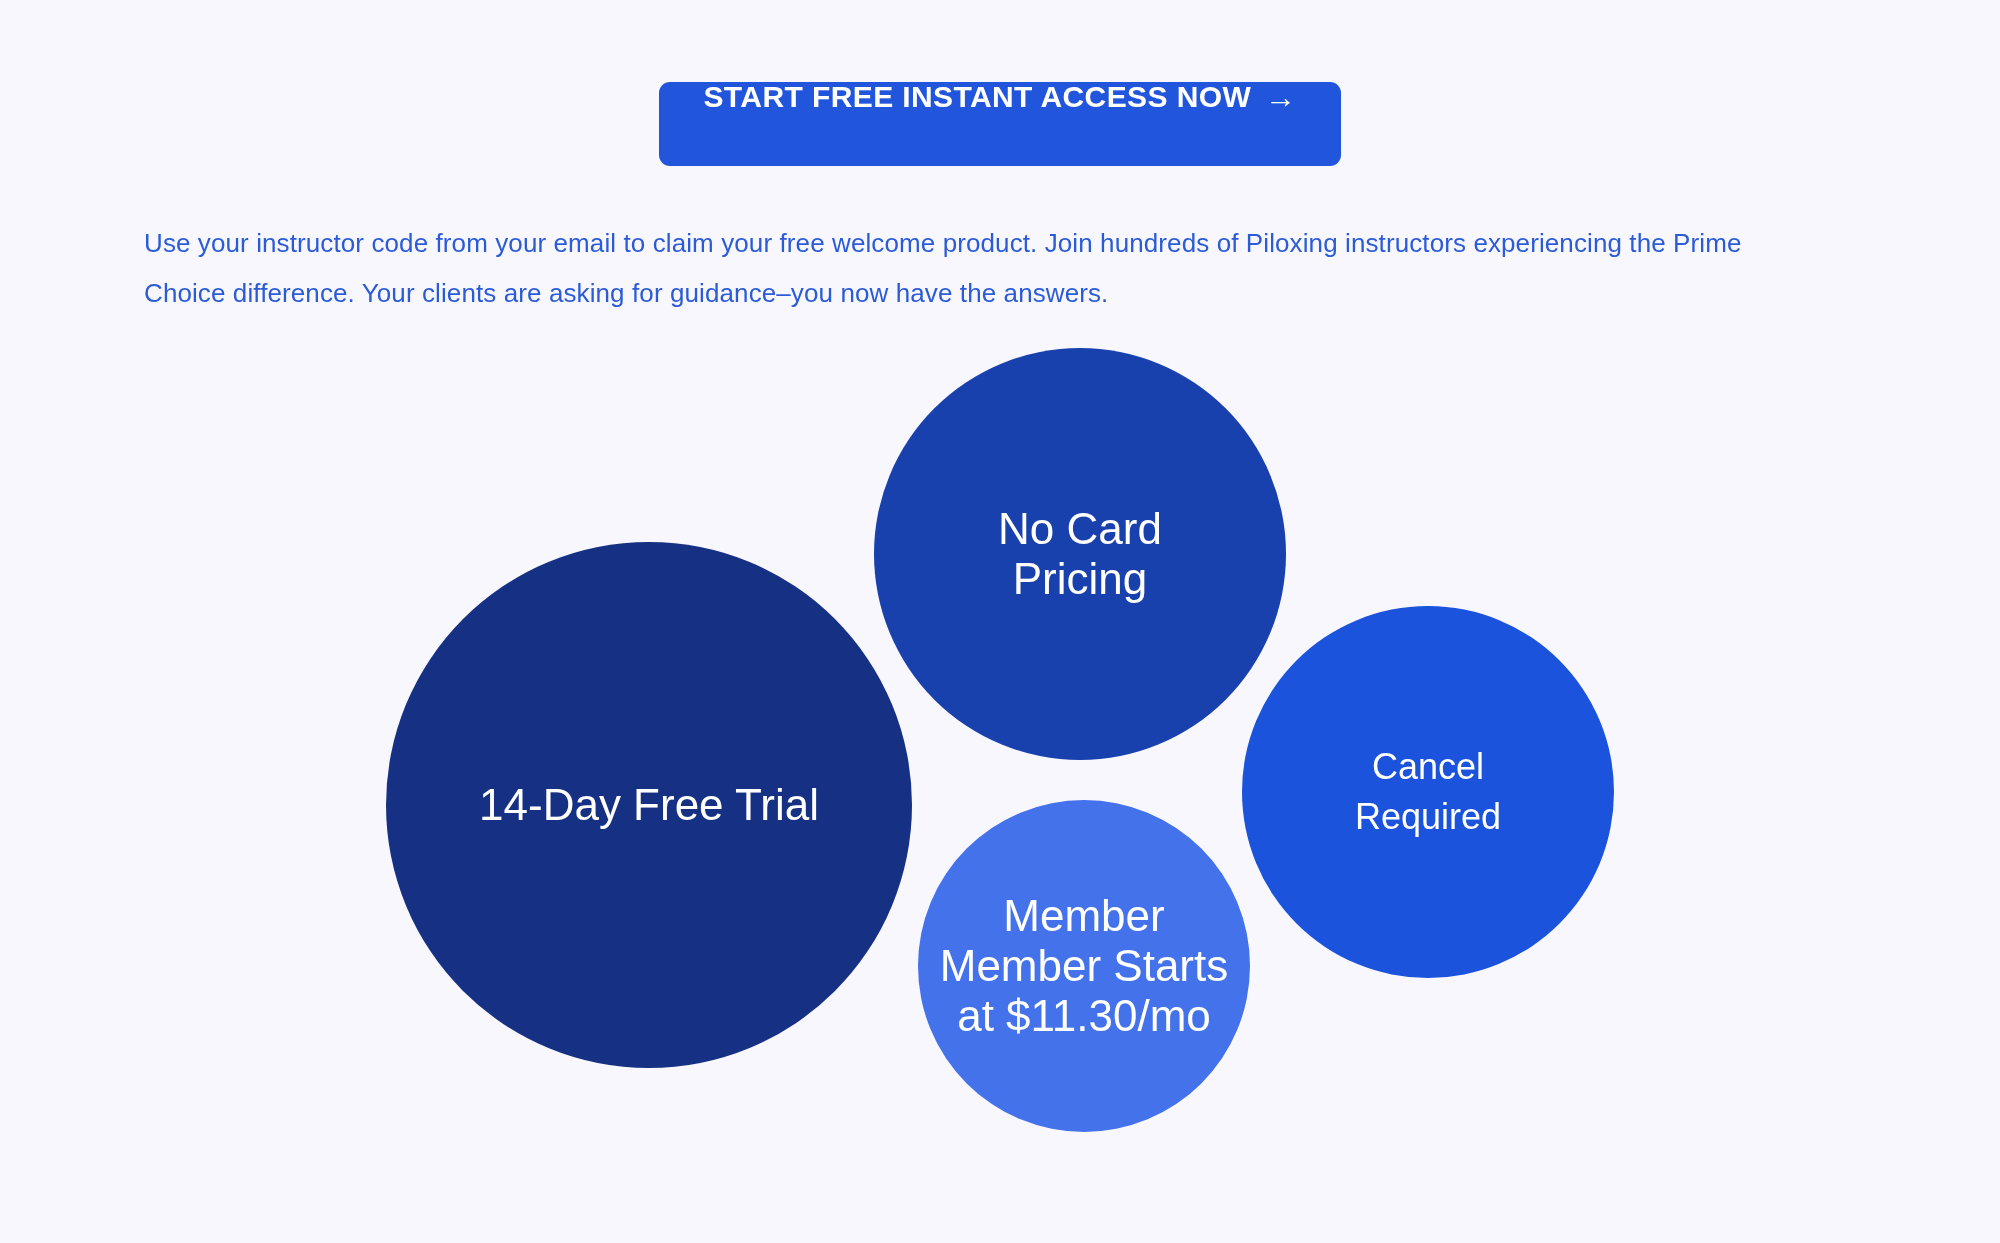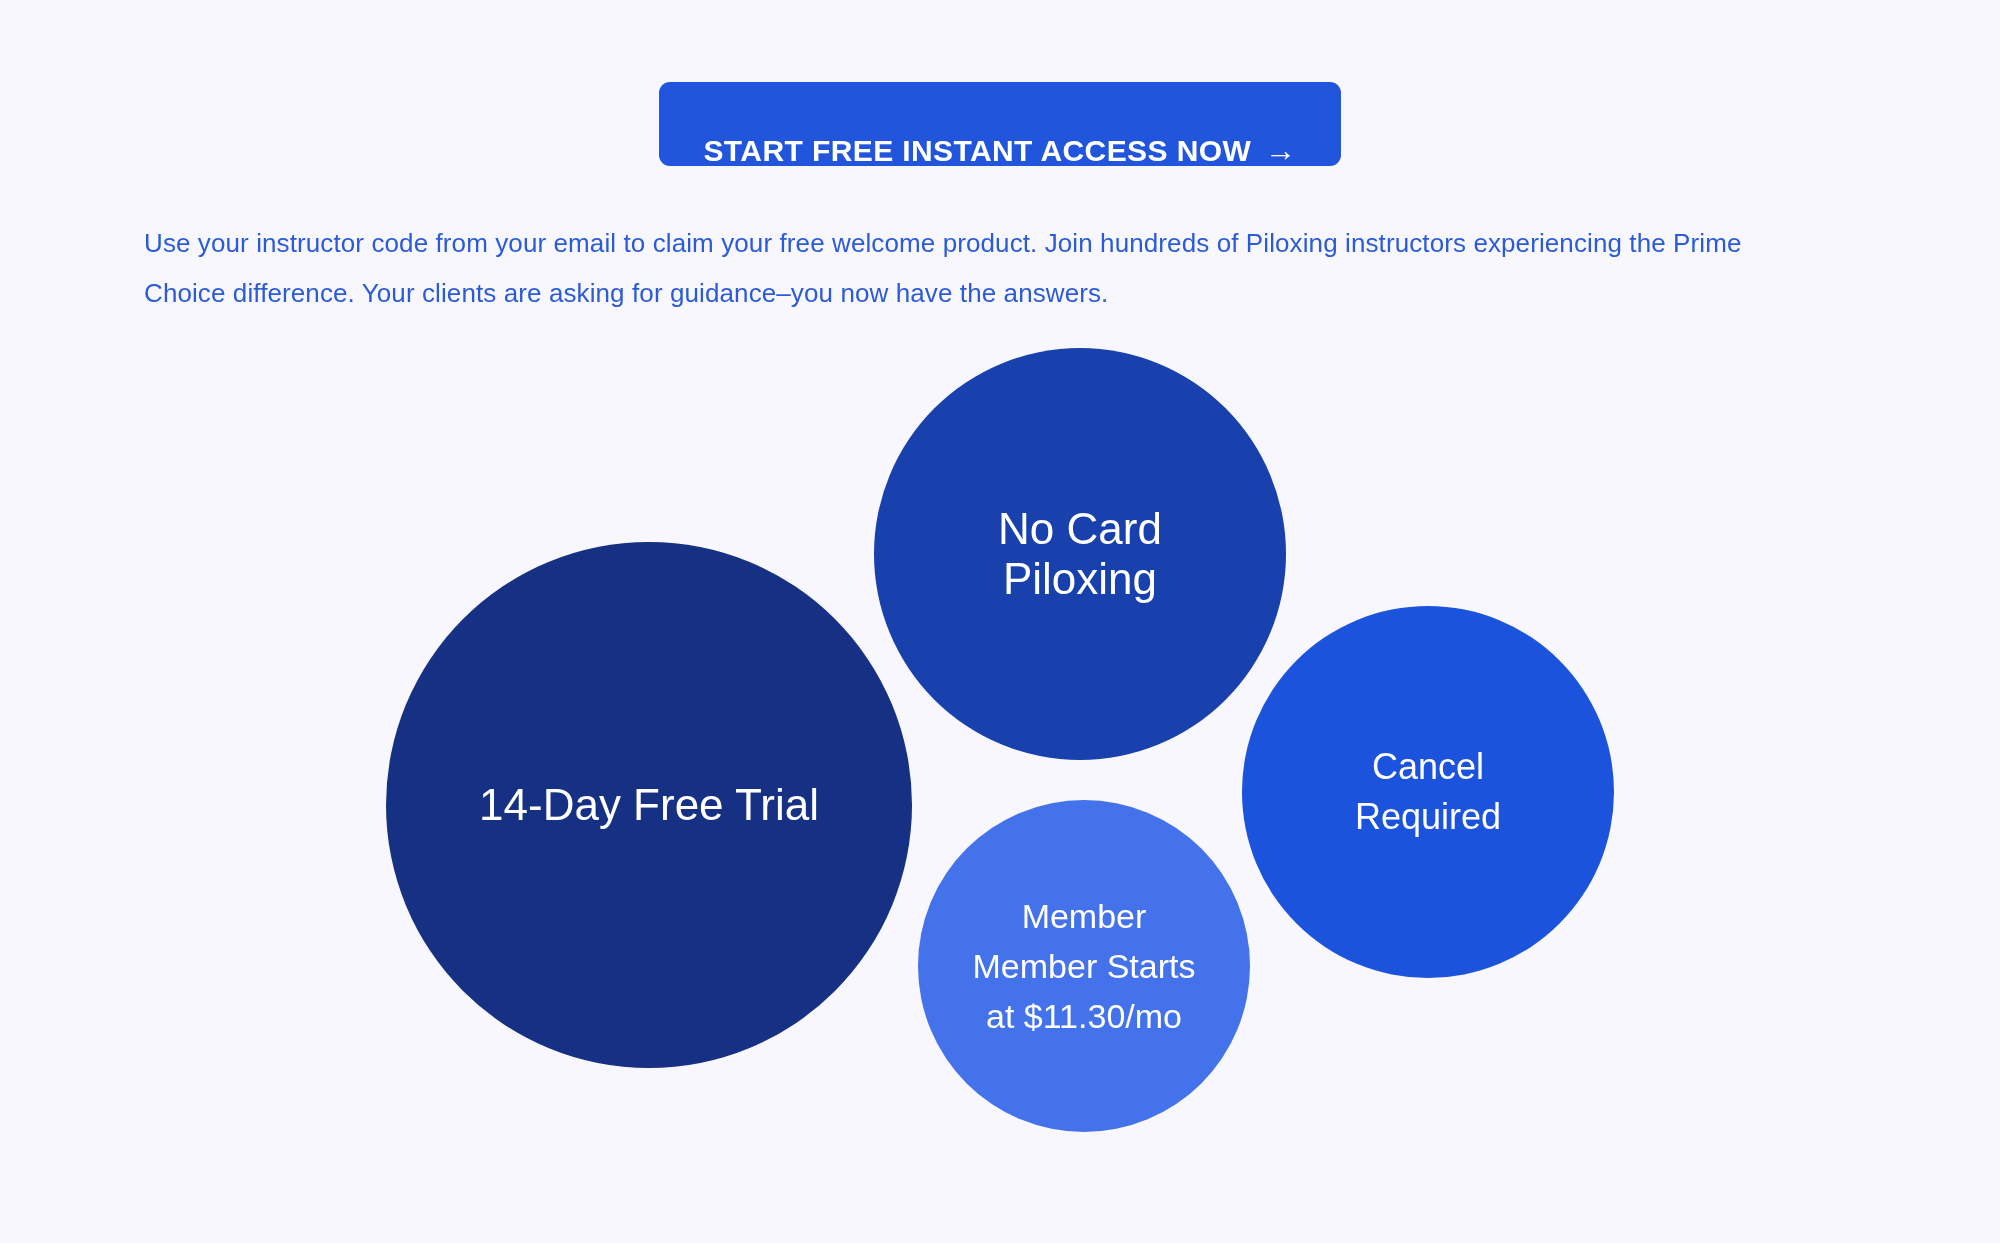--- a/index.html
+++ b/index.html
@@ -26,21 +26,21 @@
   .cta-wrap {
     position: absolute;
     left: 0;
     top: 82px;
     width: 2000px;
     display: flex;
     justify-content: center;
   }
   .cta-button {
     display: inline-flex;
-    align-items: flex-end;
+    align-items: flex-start;
     justify-content: center;
     box-sizing: border-box;
     height: 84px;
     padding: 0 44px;
     background: #2155dc;
     color: #ffffff;
     border: none;
     border-radius: 11px;
     font-family: "Liberation Sans", sans-serif;
     font-size: 30px;
@@ -128,21 +128,21 @@
     font-size: 36px;
     line-height: 50px;
     z-index: 1;
   }
   #bubble-pricing {
     left: 918px;
     top: 800px;
     width: 332px;
     height: 332px;
     background: #4472eb;
-    font-size: 34px;
+    font-size: 44px;
     line-height: 50px;
     z-index: 4;
   }
 </style>
 </head>
 <body>
 
 <div id="page">
 
   <div class="cta-wrap">
@@ -156,21 +156,21 @@
 
   <div class="cluster">
 
     <div class="bubble" id="bubble-trial">
       <span class="label">14-Day Free Trial</span>
     </div>
 
     <div class="bubble" id="bubble-nocard">
       <span class="label">
         <span>No Card</span><br>
-        <span>Piloxing</span>
+        <span>Pricing</span>
       </span>
     </div>
 
     <div class="bubble" id="bubble-cancel">
       <span class="label">
         <span>Cancel</span><br>
         <span>Required</span>
       </span>
     </div>
 

